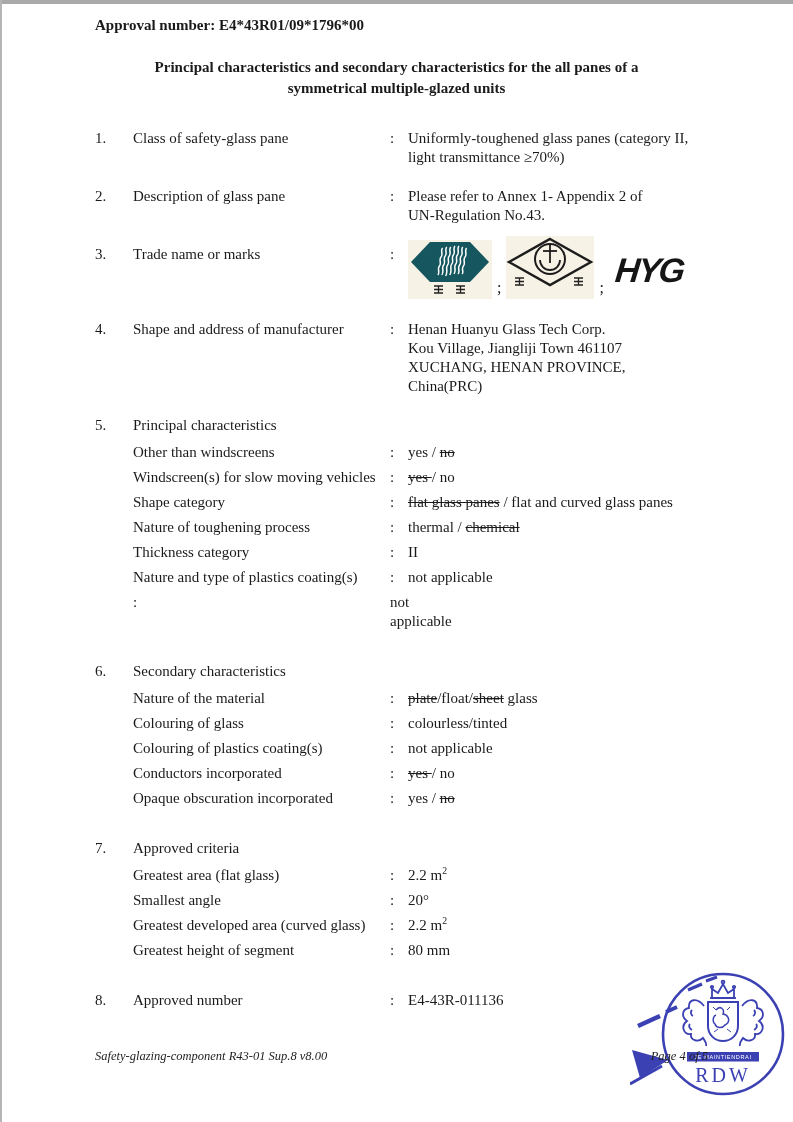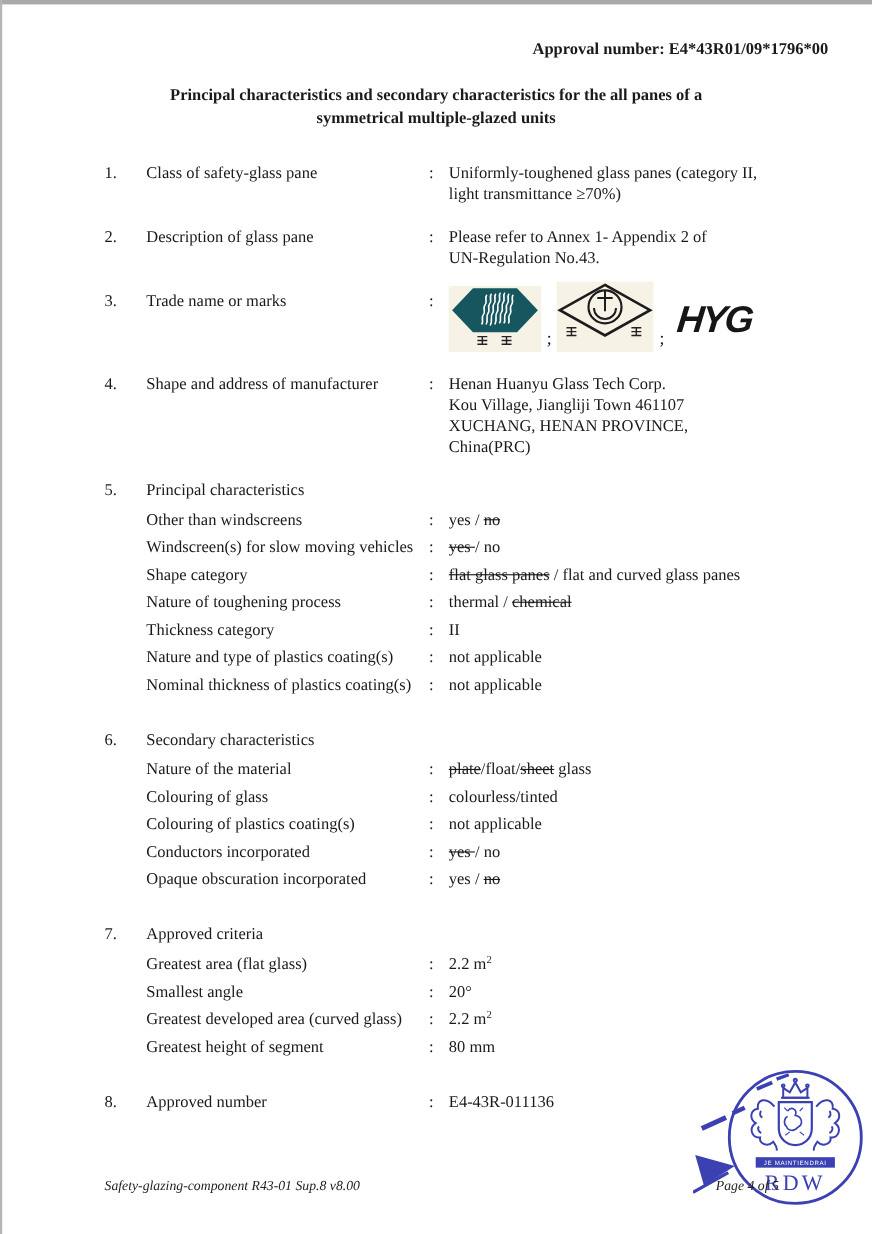--- a/index.html
+++ b/index.html
@@ -5,21 +5,21 @@
   * { margin:0; padding:0; box-sizing:border-box; }
   html,body { background:#ffffff; }
   body {
     width:793px; height:1122px; position:relative; overflow:hidden;
     font-family:"Liberation Serif","DejaVu Serif",serif;
     font-size:15px; line-height:19px; color:#1a1a1a;
   }
   .edge-top { position:absolute; top:0; left:0; right:0; height:4px; background:#a9a9a9; }
   .edge-left { position:absolute; top:0; left:0; bottom:0; width:2px; background:#b5b5b5; }
 
-  .approval { padding:36px 40px 0 95px; font-weight:bold;text-align:right; }
+  .approval { padding:16px 40px 0 95px; font-weight:bold; }
   .title { margin-top:22px; text-align:center; font-weight:bold; line-height:21px; padding:0 108px; }
 
   .items { margin-top:30px; padding:0 40px 0 95px; }
   .row { display:grid; grid-template-columns:38px 257px 18px 1fr; align-items:start; }
   .row.item  { margin-bottom:20px; }
   .row.logos { margin-bottom:21px; }
   .row.header{ margin-bottom:8px; }
   .row.sub   { margin-bottom:6px; }
   .row.last  { margin-bottom:31px; }
   .c-colon { text-align:left; }
@@ -32,21 +32,21 @@
   .hyg {
     font-family:"Liberation Sans","DejaVu Sans",sans-serif;
     font-weight:bold; font-style:italic; font-size:34px; letter-spacing:-2px;
     transform:skewX(-6deg); color:#161616; line-height:1; padding:0 4px 12px 6px;
   }
   .semi { font-size:16px; padding-bottom:2px; }
 
   .stamp { position:absolute; left:630px; top:966px; }
 
   .footer {
-    position:absolute; left:0; right:0; bottom:34px;
+    position:absolute; left:0; right:0; bottom:56px;
     display:flex; justify-content:space-between;
     padding:0 85px 0 95px;
     font-style:italic; font-size:12.5px; color:#222;
   }
 </style>
 </head>
 <body>
 
 <div class="edge-top"></div>
 <div class="edge-left"></div>
@@ -162,21 +162,20 @@
       <div class="c-value"><span>II</span></div>
     </div>
     <div class="row sub">
       <div class="c-num"></div>
       <div class="c-label">Nature and type of plastics coating(s)</div>
       <div class="c-colon">:</div>
       <div class="c-value"><span>not applicable</span></div>
     </div>
     <div class="row sub last">
       <div class="c-num"></div>
-      <div class="c-label">Nominal thickness of plastics coating(s)</div>
       <div class="c-colon">:</div>
       <div class="c-value"><span>not applicable</span></div>
     </div>
     <div class="row header">
       <div class="c-num">6.</div>
       <div class="c-label">Secondary characteristics</div>
       <div class="c-colon"></div>
       <div class="c-value"></div>
     </div>
     <div class="row sub">

